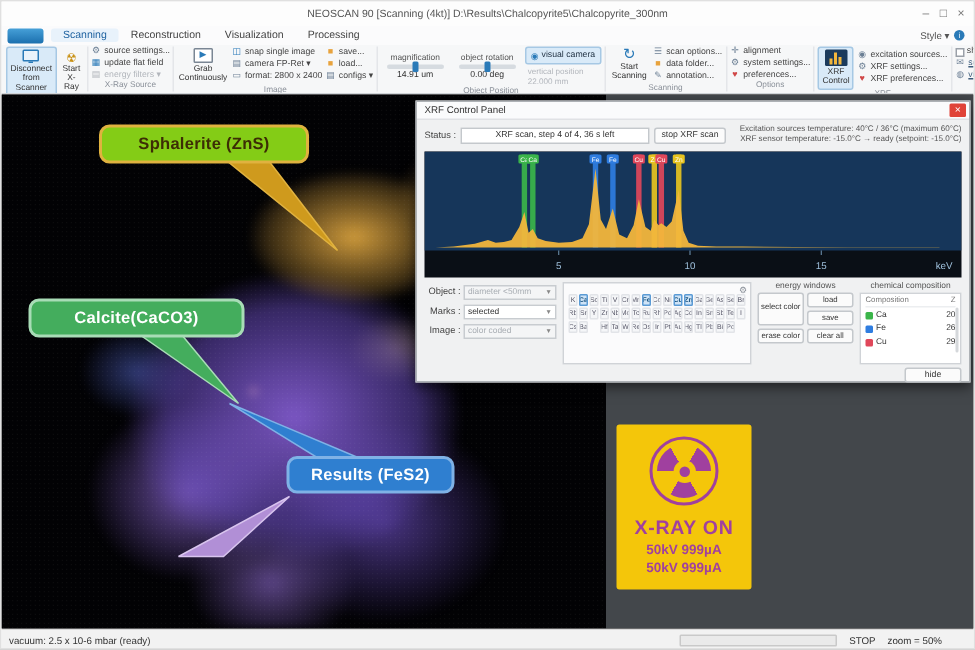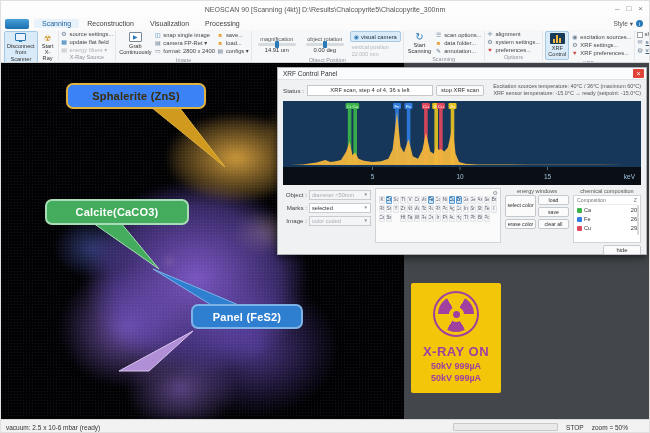--- a/index.html
+++ b/index.html
@@ -538,23 +538,23 @@
                 </div>
               </div>
             <div class="comp-scroll"></div>
           </div>
         </div>
       </div>
       <div class="panel-foot">
         <button class="hide-btn">hide</button>
       </div>
     </div>
-  <div class="callout" style="left: 65px; top: 20px; width: 140px; height: 26px; background: #3b82f6; border: 2px solid rgb(224, 178, 63); color: rgb(60, 45, 5);">Sphalerite (ZnS)</div>
-      <div class="callout" style="left: 18px; top: 136px; width: 144px; height: 26px; background: rgb(68, 173, 93); border: 2px solid rgb(168, 220, 182); color: rgb(255, 255, 255); margin-left: 26px;">Calcite(CaCO3)</div>
-      <div class="callout" style="left: 190px; top: 241px; width: 112px; height: 25px; background: rgb(47, 127, 208); border: 2px solid rgb(127, 178, 230); color: rgb(255, 255, 255);">Panel (FeS2)</div>
+  <div class="callout" style="left: 65px; top: 20px; width: 140px; height: 26px; background: #84cc16; border: 2px solid rgb(224, 178, 63); color: rgb(60, 45, 5);">Sphalerite (ZnS)</div>
+      <div class="callout" style="left: 18px; top: 136px; width: 144px; height: 26px; background: rgb(68, 173, 93); border: 2px solid rgb(168, 220, 182); color: rgb(255, 255, 255);">Calcite(CaCO3)</div>
+      <div class="callout" style="left: 190px; top: 241px; width: 112px; height: 25px; background: rgb(47, 127, 208); border: 2px solid rgb(127, 178, 230); color: rgb(255, 255, 255);">Results (FeS2)</div>
     </div>
 
   <div class="statusbar">
     <span class="sb-left">vacuum: 2.5 x 10-6 mbar (ready)</span>
     <span class="sb-right">
       <span class="progress"></span>
       <span class="sb-txt">STOP</span>
       <span class="sb-txt">zoom = 50%</span>
     </span>
   </div>

